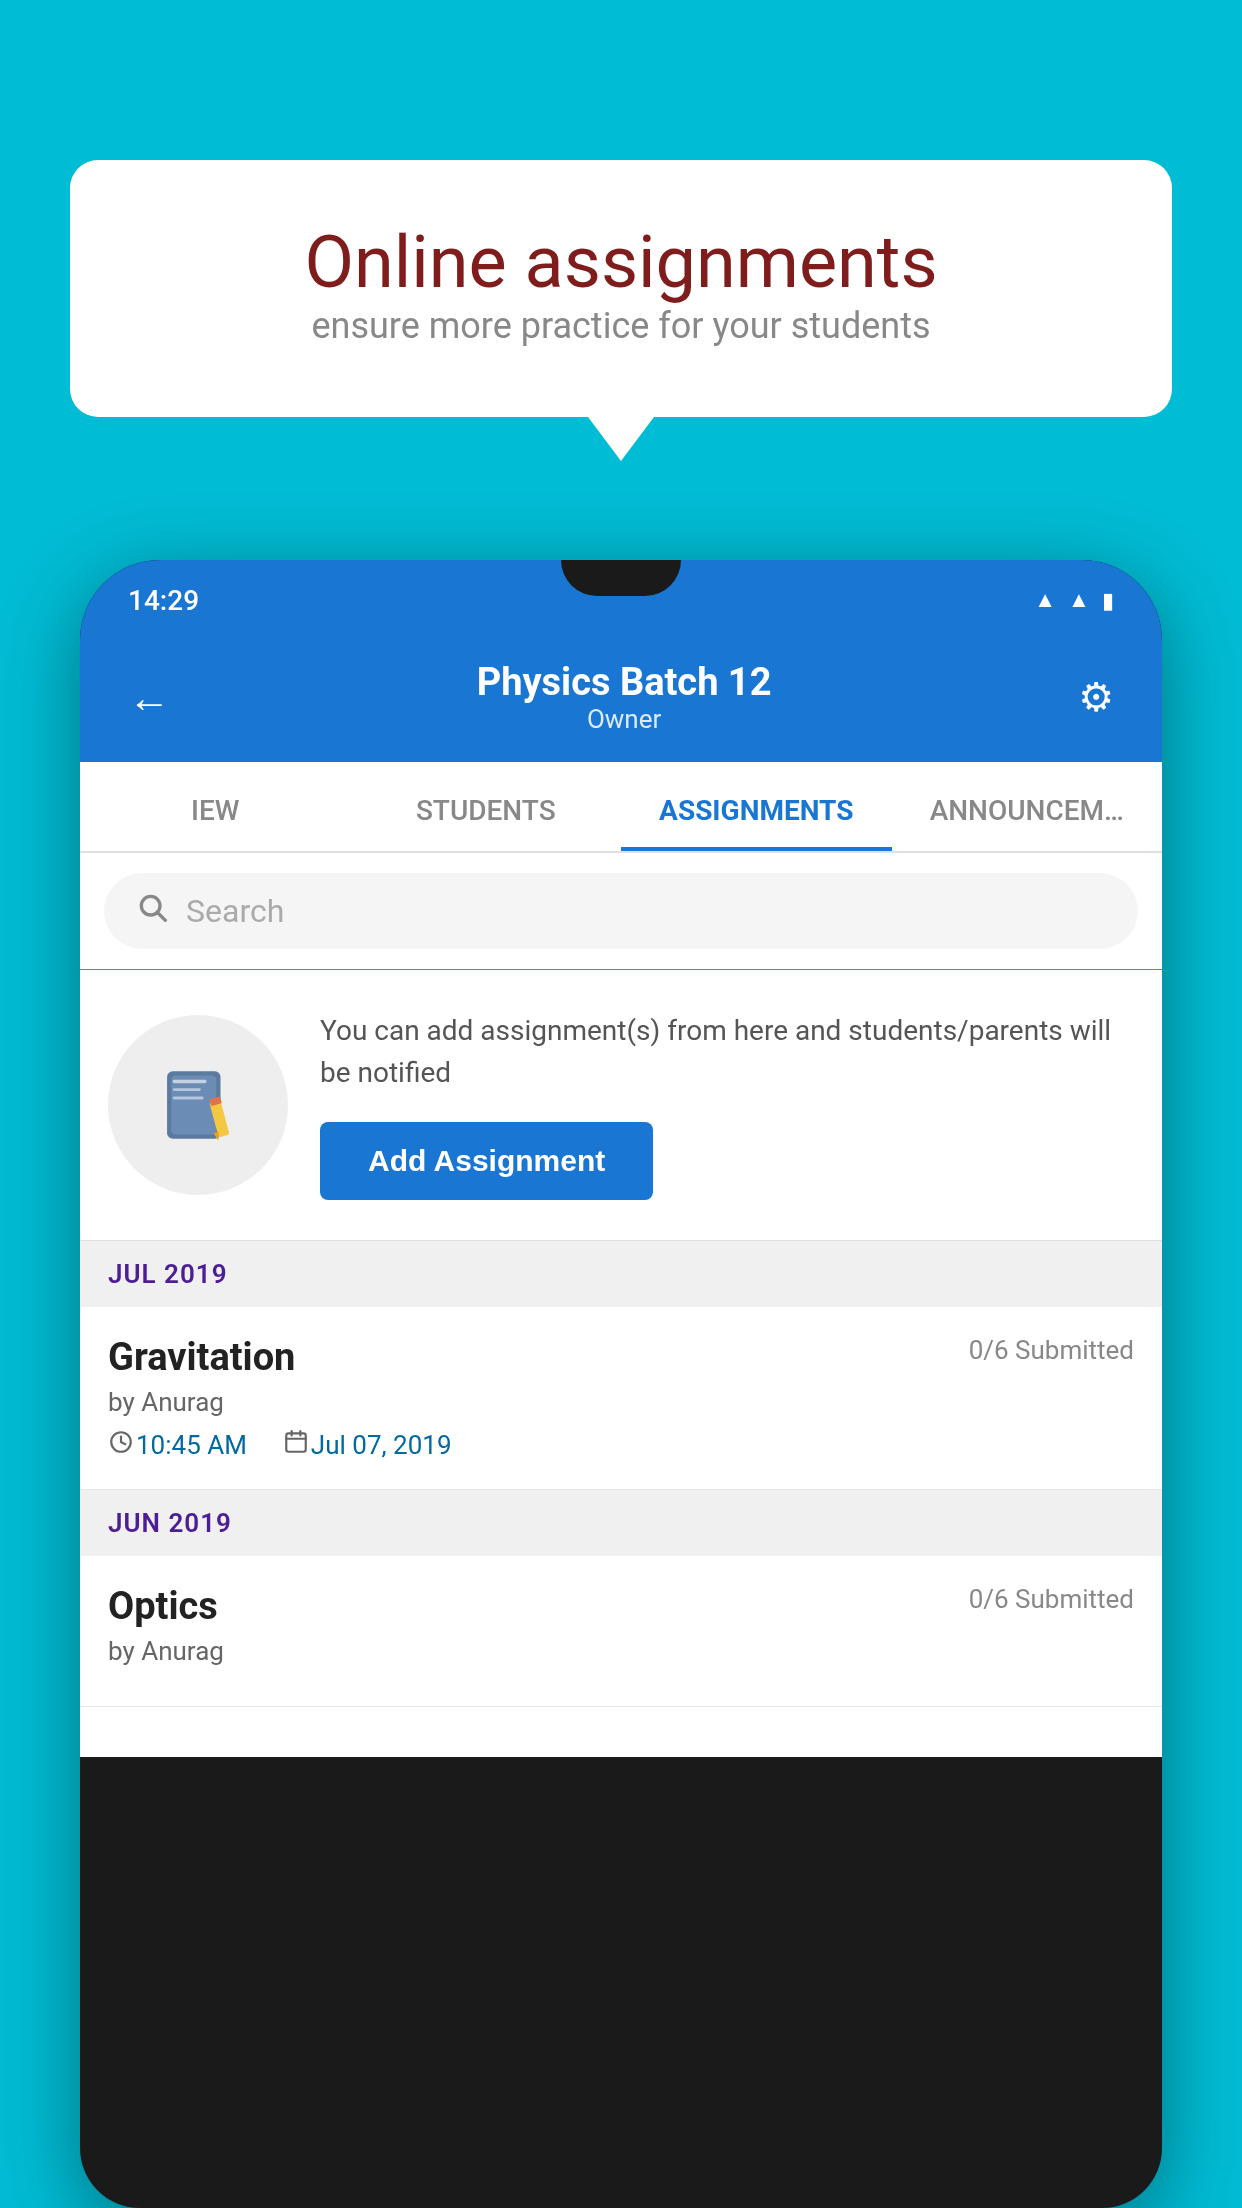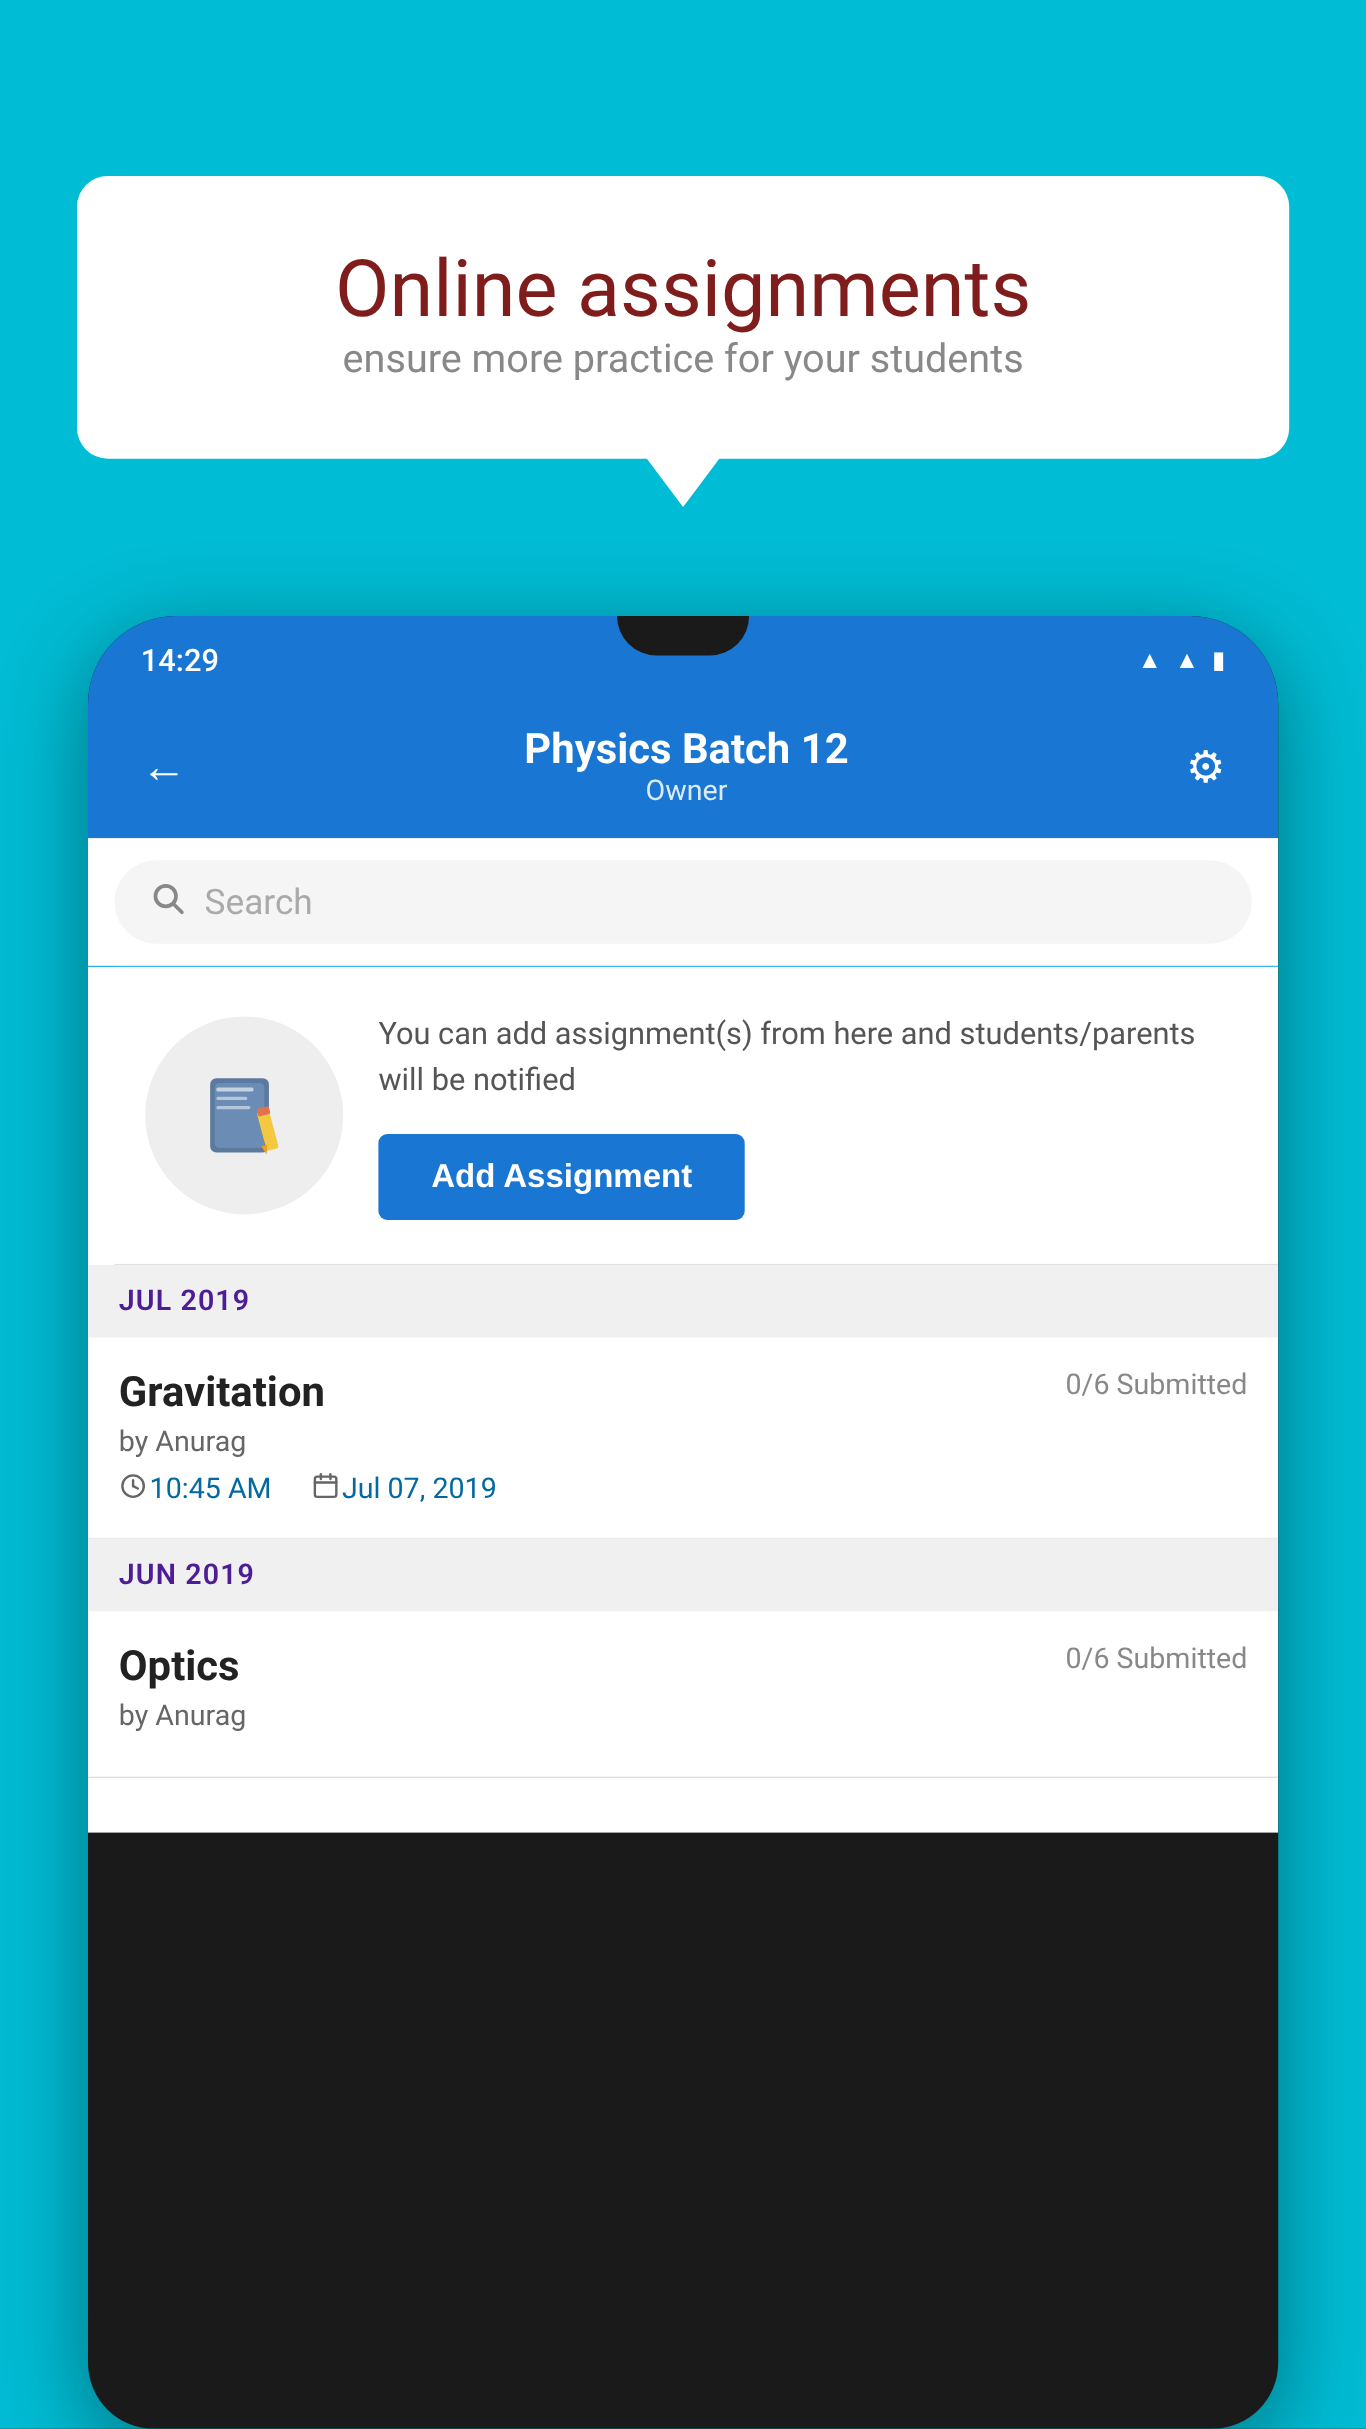--- a/index.html
+++ b/index.html
@@ -216,21 +216,20 @@
     }
 
     
     .add-assignment-promo {
       display: flex;
       align-items: center;
       padding: 40px 28px;
       gap: 32px;
       background: white;
       border-bottom: 1px solid #e0e0e0;
-      margin-left: 24px;
     }
 
     .promo-icon-circle {
       width: 180px;
       height: 180px;
       border-radius: 50%;
       background: #eeeeee;
       display: flex;
       align-items: center;
       justify-content: center;
@@ -350,20 +349,34 @@
 
   <div class="app-header">
     <span class="header-back">←</span>
     <div class="header-title-block">
       <div class="header-title">Physics Batch 12</div>
       <div class="header-subtitle">Owner</div>
     </div>
     <span class="header-settings">⚙</span>
   </div>
 
+  <div class="tabs-bar">
+    <div class="tab-item">
+      <span>IEW</span>
+    </div>
+    <div class="tab-item">
+      <span>STUDENTS</span>
+    </div>
+    <div class="tab-item active">
+      <span>ASSIGNMENTS</span>
+    </div>
+    <div class="tab-item">
+      <span>ANNOUNCEM…</span>
+    </div>
+  </div>
 
   <div class="phone-content">
 
     <div class="search-bar-container">
       <div class="search-bar">
         <span class="search-icon-svg">
           <svg width="32" height="32" viewBox="0 0 24 24" fill="none" stroke="#888" stroke-width="2.5" stroke-linecap="round" stroke-linejoin="round">
             <circle cx="11" cy="11" r="7"></circle>
             <line x1="16.5" y1="16.5" x2="22" y2="22"></line>
           </svg>

